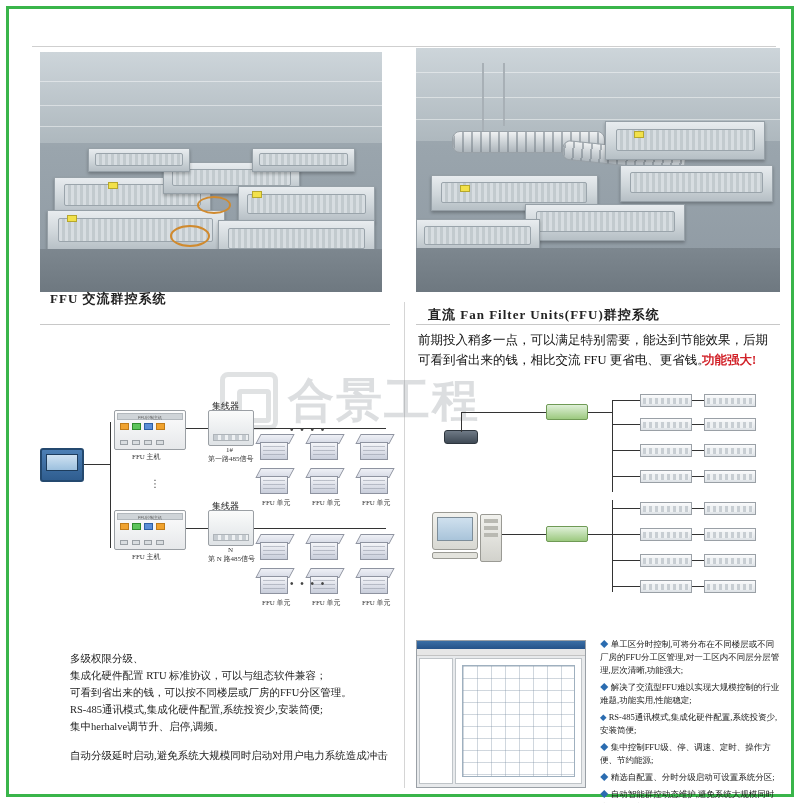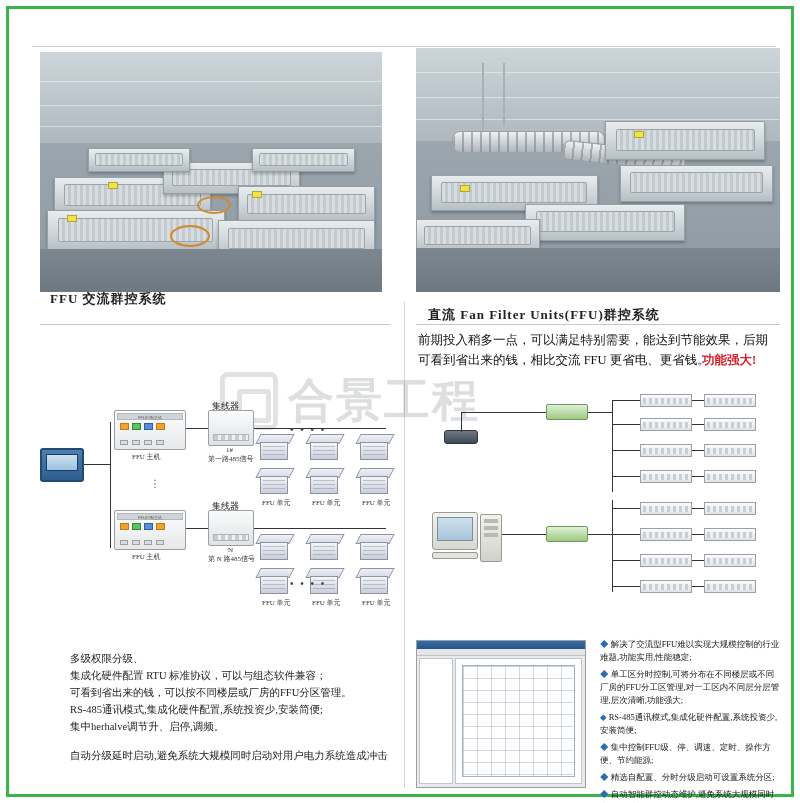--- a/index.html
+++ b/index.html
@@ -647,22 +647,22 @@
     <div class="shot">
       <div class="bar"></div>
       <div class="menu"></div>
       <div class="side"></div>
       <div class="canvas">
           <div class="plan"></div>
         </div>
     </div>
 
     <div class="right-notes">
+      <span class="b">单工区分时控制,可将分布在不同楼层或不同厂房的FFU分工区管理,对一工区内不同层分层管理,层次清晰,功能强大;</span>
       <span class="b">解决了交流型FFU难以实现大规模控制的行业难题,功能实用,性能稳定;</span>
-      <span class="b">单工区分时控制,可将分布在不同楼层或不同厂房的FFU分工区管理,对一工区内不同层分层管理,层次清晰,功能强大;</span>
       <span class="b">RS-485通讯模式,集成化硬件配置,系统投资少,安装简便;</span>
       <span class="b">集中控制FFU级、停、调速、定时、操作方便、节约能源;</span>
       <span class="b">精选自配置、分时分级启动可设置系统分区;</span>
       <span class="b">自动智能群控动态维护,避免系统大规模同时启动对用户电力系统造成冲击;</span>
 
     </div>
 
   </div>
 </div>
 

